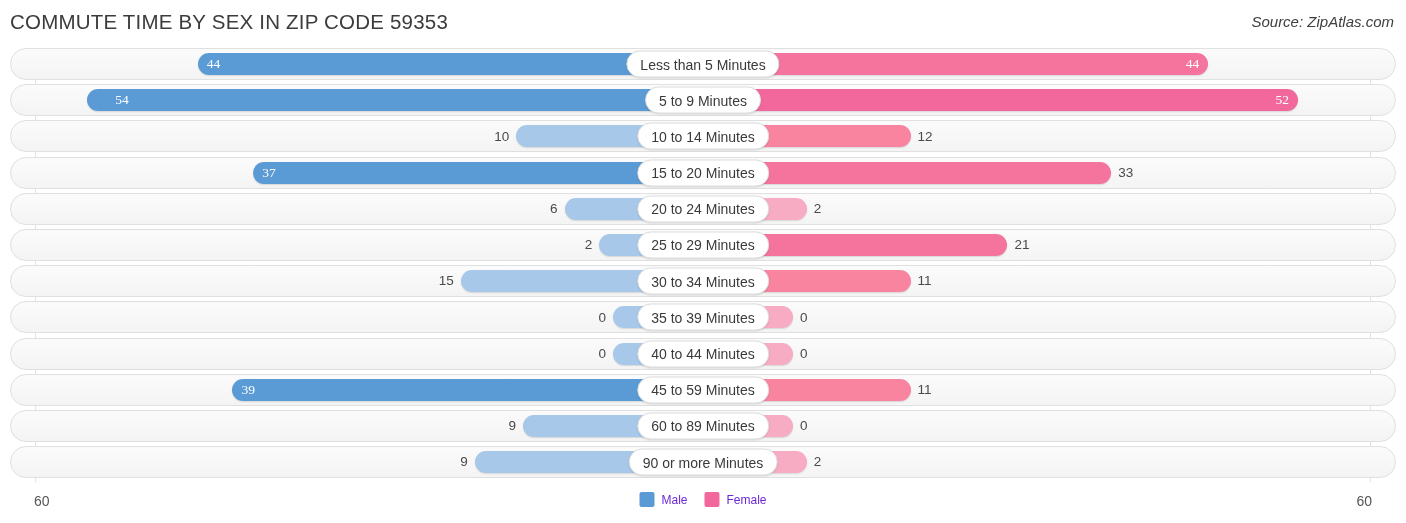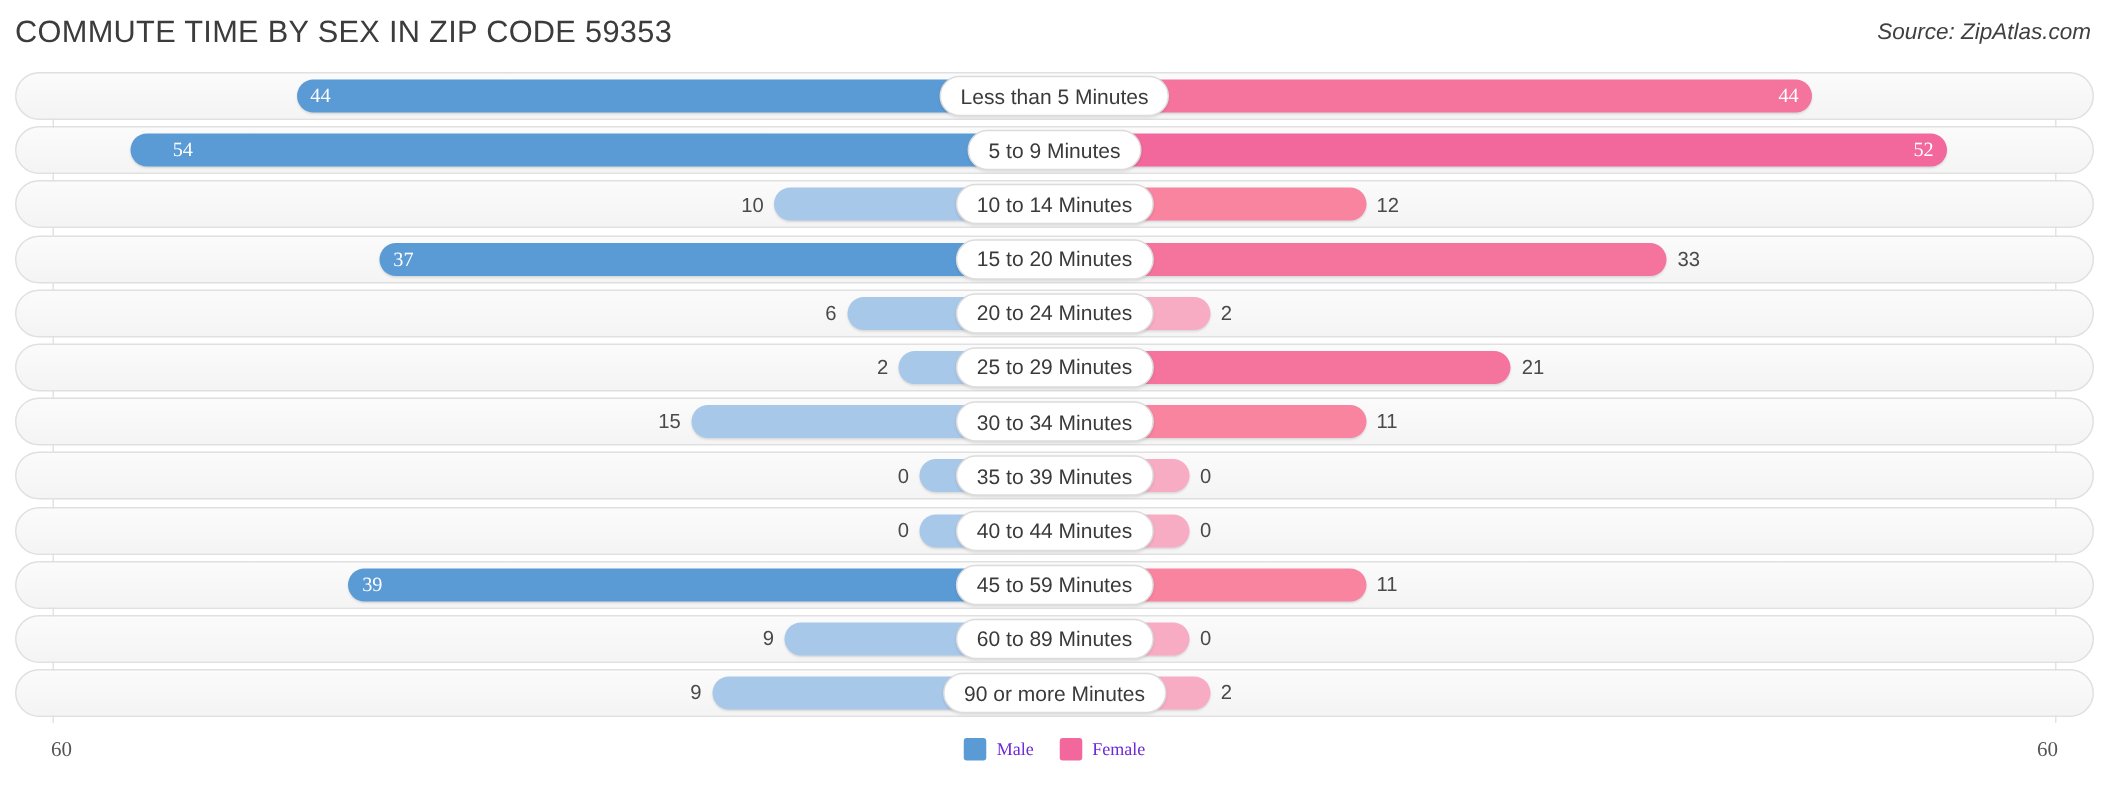--- a/index.html
+++ b/index.html
@@ -81,21 +81,21 @@
     height:25px;
     padding:0 13px;
     display:flex;align-items:center;justify-content:center;
     font-size:14px;color:#3a3a3a;white-space:nowrap;
     z-index:3;
     box-shadow:0 1px 2px rgba(0,0,0,.10);
     text-align:center;
   }
 
   
-  .footer{position:absolute;left:10px;right:10px;bottom:4px;height:30px;font-family:Liberation Serif, serif;}
+  .footer{position:absolute;left:10px;right:10px;bottom:4px;height:30px;}
   .axis-label{
     position:absolute;top:4px;
     font-size:14px;color:#555;
   }
   .axis-label.left{left:24px;}
   .axis-label.right{right:24px;}
   .legend{
     position:absolute;left:50%;top:3px;transform:translateX(-50%);
     display:flex;align-items:center;gap:17px;
   }

